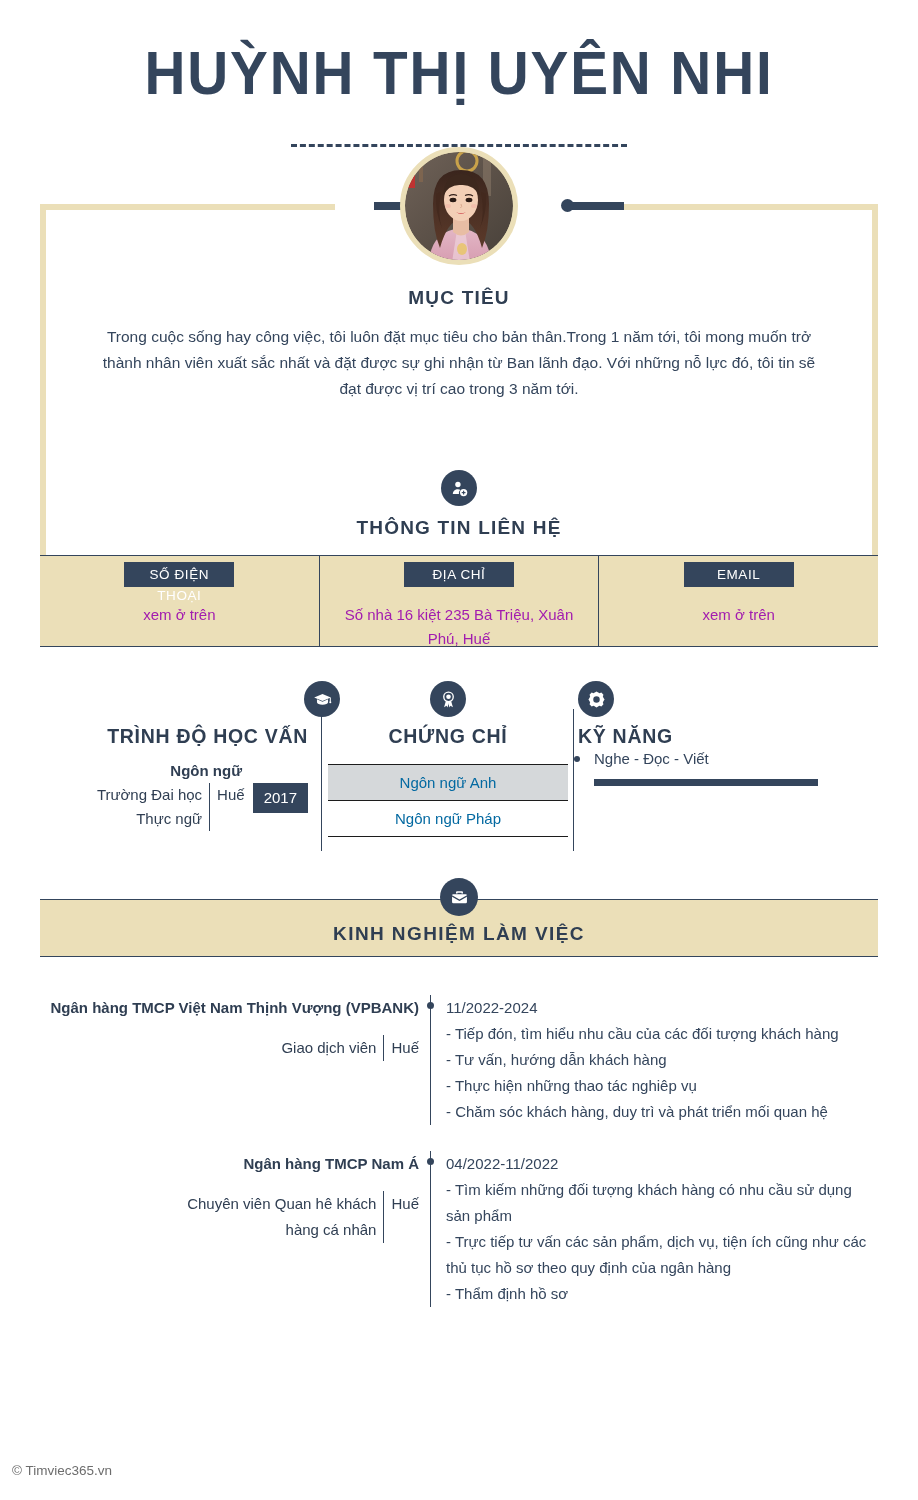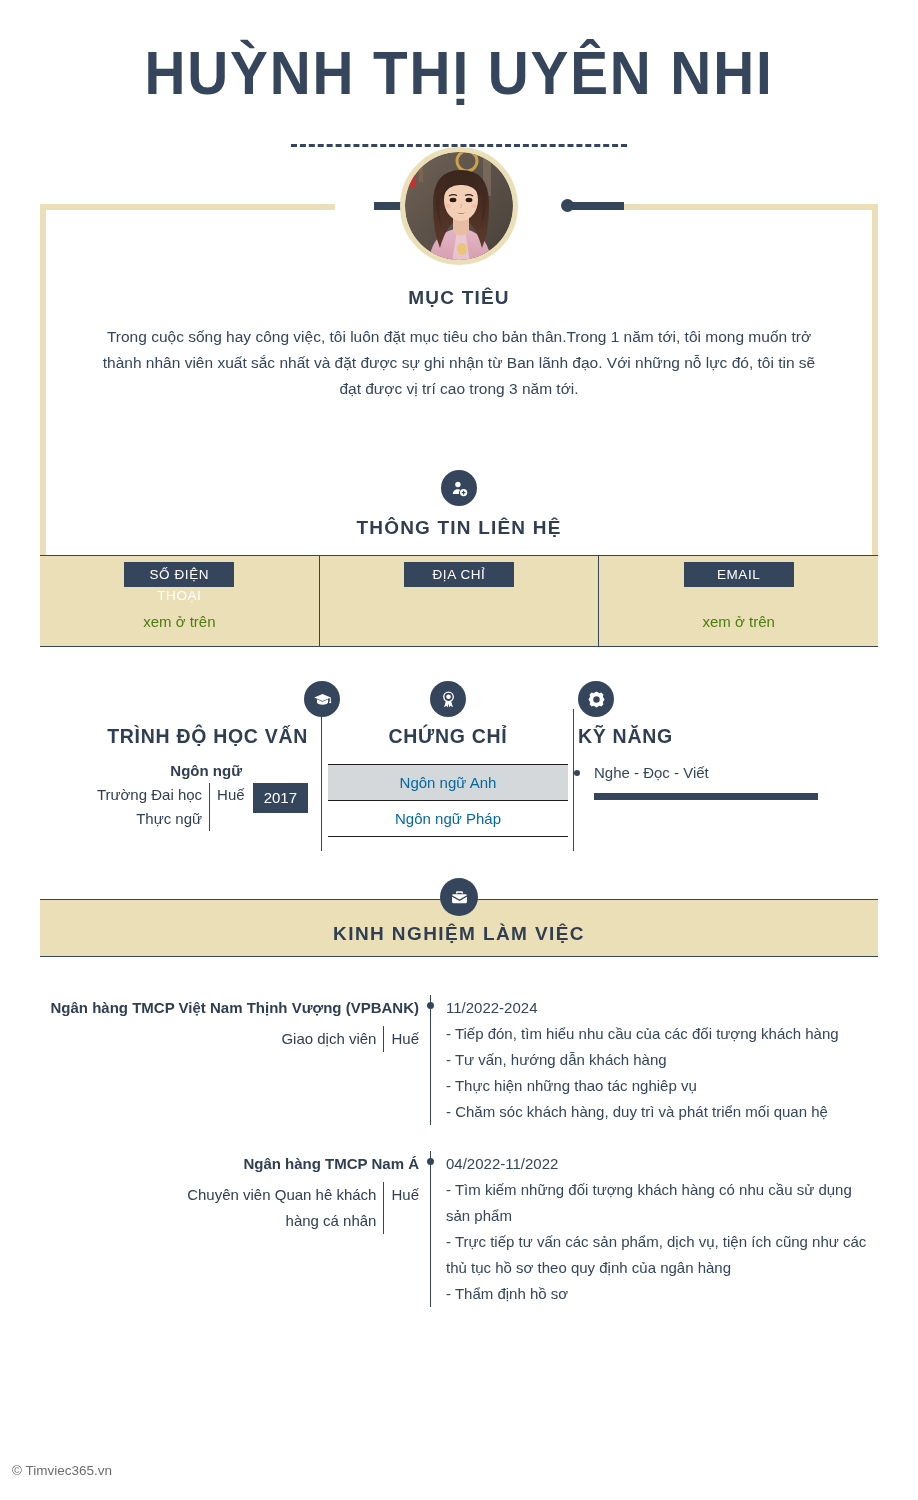--- a/index.html
+++ b/index.html
@@ -167,24 +167,24 @@
     padding: 5px 22px;
   }
   .contact-label.overflow .ovf {
     position: absolute;
     left: 0; right: 0;
     top: 26px;
     color: #ffffff;
     font-size: 13.5px;
   }
   .contact-value {
-    margin-top: 23px;
+    margin-top: 16px;
     font-size: 15px;
     line-height: 24px;
-    color: #4d7c0f;
+    color: #a21caf;
     padding: 0 18px;
   }
 
   
   .tri {
     display: flex;
     margin: 34px 40px 0;
     height: 200px;
     position: relative;
     justify-content: space-between;
@@ -260,21 +260,21 @@
     border-bottom: 1.6px solid #1c1c1c;
     font-size: 15px;
     text-align: center;
     padding: 9px 4px;
     color: #0369a1;
   }
   .cert-item.highlight { background: #d5d8da; }
   .cert-item + .cert-item { border-top: none; }
 
   
-  .skill-list { margin-top: 14px; padding-left: 8px; }
+  .skill-list { padding-left: 8px; }
   .skill-item { position: relative; padding-left: 12px; }
   .skill-dot {
     position: absolute;
     left: -8px; top: 8px;
     width: 6px; height: 6px;
     border-radius: 50%;
     background: #34455c;
   }
   .skill-name { font-size: 15px; color: #34455c; line-height: 22px; }
   .skill-bar {
@@ -317,21 +317,21 @@
     width: 390px;
     text-align: right;
     padding-right: 11px;
     position: relative;
   }
   .exp-company { font-weight: bold; font-size: 15px; line-height: 26px; }
   .exp-role-row {
     display: flex;
     justify-content: flex-end;
     align-items: flex-start;
-    margin-top: 5px;
+    margin-top: 14px;
   }
   .exp-role {
     font-size: 15px;
     line-height: 26px;
     text-align: right;
     max-width: 230px;
     border-right: 1.5px solid #34455c;
     padding-right: 7px;
   }
   .exp-place { font-size: 15px; line-height: 26px; padding-left: 7px; }
@@ -451,20 +451,21 @@
 <div class="contact-table">
   <div class="contact-cell">
     <span class="contact-label overflow">
       <span>SỐ ĐIỆN</span>
       <span class="ovf">THOẠI</span>
     </span>
     <div class="contact-value">xem ở trên</div>
   </div>
   <div class="contact-cell">
     <span class="contact-label">ĐỊA CHỈ</span>
+    <div class="contact-value">Số nhà 16 kiệt 235 Bà Triệu, Xuân Phú, Huế</div>
   </div>
   <div class="contact-cell">
     <span class="contact-label">EMAIL</span>
     <div class="contact-value">xem ở trên</div>
   </div>
 </div>
 
 <div class="tri">
 
   <div class="tri-col col-edu">

